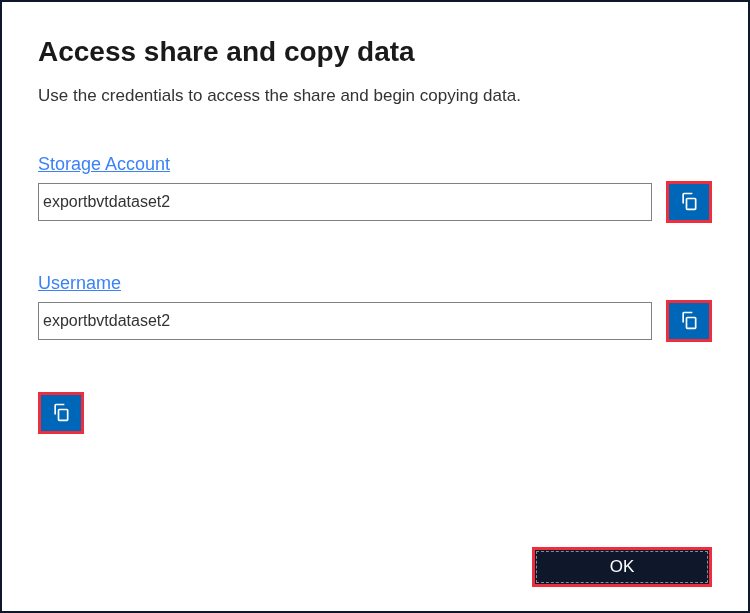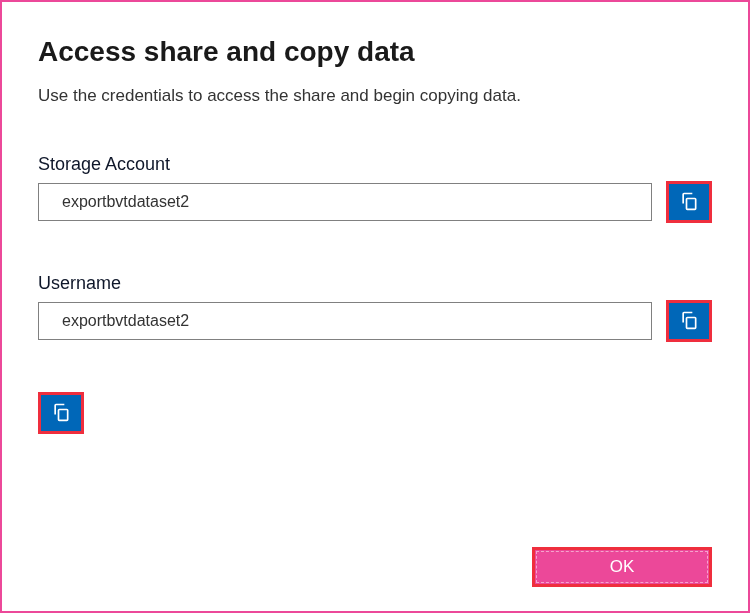--- a/index.html
+++ b/index.html
@@ -7,54 +7,55 @@
       margin: 0;
       padding: 0;
     }
     body {
       font-family: 'Segoe UI', Arial, sans-serif;
       background: #fff;
     }
     .dialog {
       width: 750px;
       height: 613px;
-      border: 2px solid #ec4899;
+      border: 2px solid #0f172a;
       padding: 34px 36px;
       position: relative;
     }
     .title {
       font-size: 28px;
       font-weight: 700;
       color: #1a1a1a;
       margin-bottom: 18px;
     }
     .subtitle {
       font-size: 17px;
       color: #333;
       margin-bottom: 48px;
     }
     .field-group {
       margin-bottom: 50px;
     }
     .field-label {
       font-size: 18px;
-      color: #0f172a;
+      color: #3b82f6;
       margin-bottom: 6px;
       display: block;
+      text-decoration: underline;
     }
     .field-row {
       display: flex;
       align-items: center;
       gap: 14px;
     }
     .field-input {
       flex: 1;
       height: 38px;
       border: 1px solid #808080;
-      padding: 0 23px;
+      padding: 0 4px;
       font-size: 16px;
       color: #333;
       font-family: inherit;
       background: #fff;
     }
     .copy-btn {
       width: 46px;
       height: 42px;
       background: #0067b8;
       border: 3px solid #ef2e3d;
@@ -67,21 +68,21 @@
     .copy-btn svg {
       width: 20px;
       height: 20px;
     }
     .ok-btn {
       position: absolute;
       right: 36px;
       bottom: 24px;
       width: 180px;
       height: 40px;
-      background: #ec4899;
+      background: #0f172a;
       color: #fff;
       border: 3px solid #ef2e3d;
       font-size: 17px;
       font-family: inherit;
       cursor: pointer;
       outline: 1px dashed rgba(255,255,255,0.5);
       outline-offset: -5px;
     }
   </style>
 </head>

